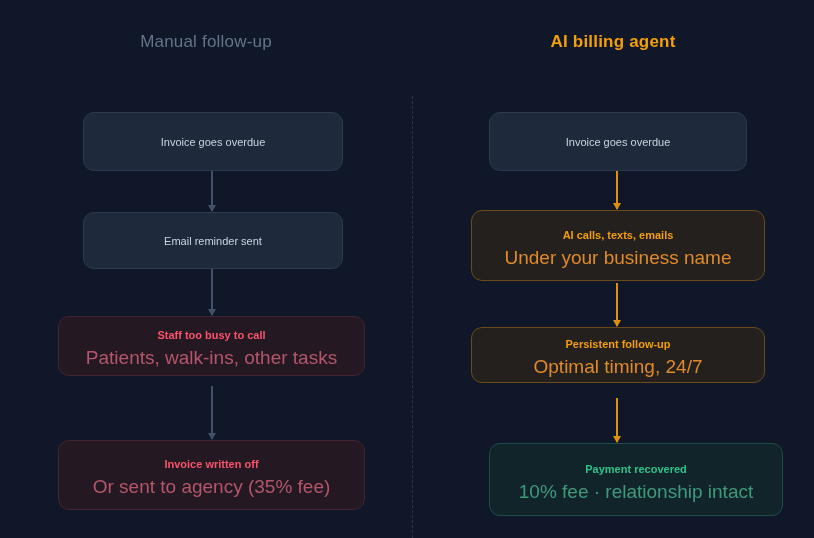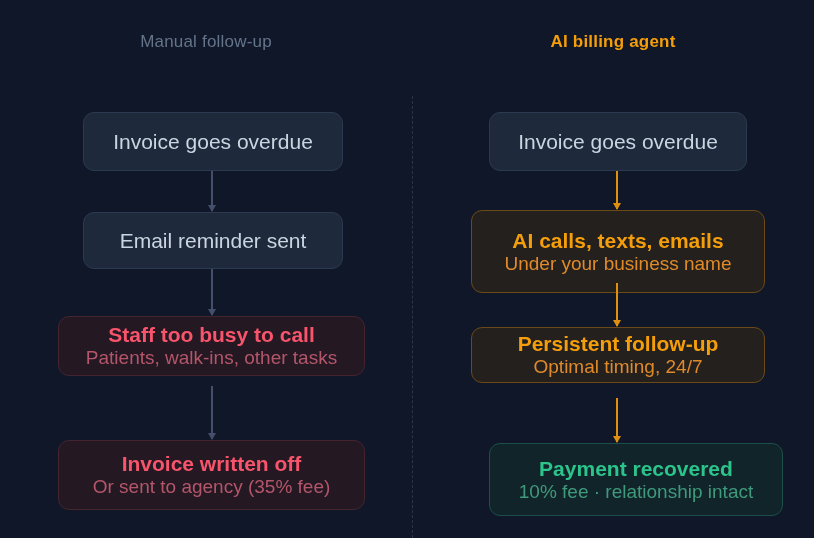--- a/index.html
+++ b/index.html
@@ -64,21 +64,21 @@
     position: absolute;
     box-sizing: border-box;
     border-radius: 11px;
     display: flex;
     flex-direction: column;
     align-items: center;
     justify-content: center;
     text-align: center;
   }
   .node .title {
-    font-size: 21px;
+    font-size: 11px;
     line-height: 20px;
   }
   .node .sub {
     font-size: 19px;
     line-height: 19px;
     margin-top: 3px;
   }
 
   
   .node.neutral {
@@ -188,21 +188,21 @@
 
     <div class="node neutral" style="left:77px; top:112px; width:258px; height:59px;">
       <div class="title">Invoice goes overdue</div>
     </div>
 
     <div class="arrow amber" style="left:199px; top:171px; height:38px;">
       <div class="shaft"></div>
         <div class="head"></div>
     </div>
 
-    <div class="node accent" style="left:59px; top:210px; width:294px; height:83px;">
+    <div class="node accent" style="left:59px; top:210px; width:294px; height:71px;">
       <div class="title">AI calls, texts, emails</div>
       <div class="sub">Under your business name</div>
     </div>
 
     <div class="arrow amber" style="left:199px; top:283px; height:43px;">
       <div class="shaft"></div>
         <div class="head"></div>
     </div>
 
     <div class="node accent" style="left:59px; top:327px; width:294px; height:56px;">

